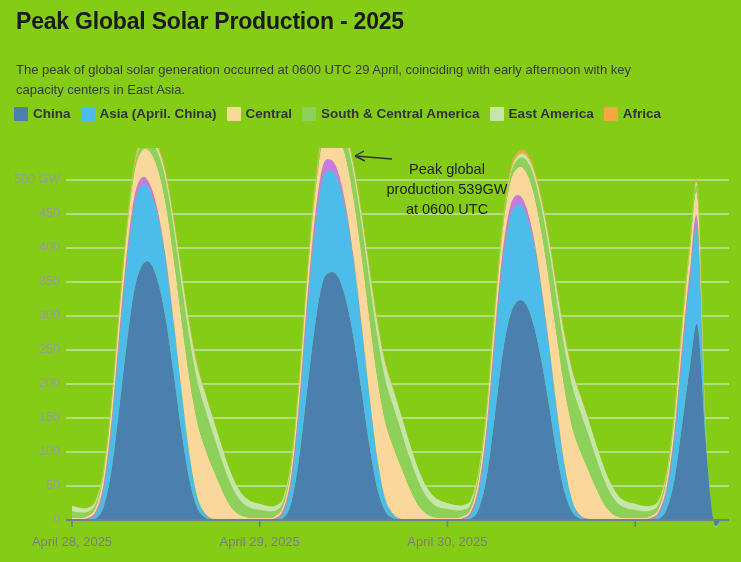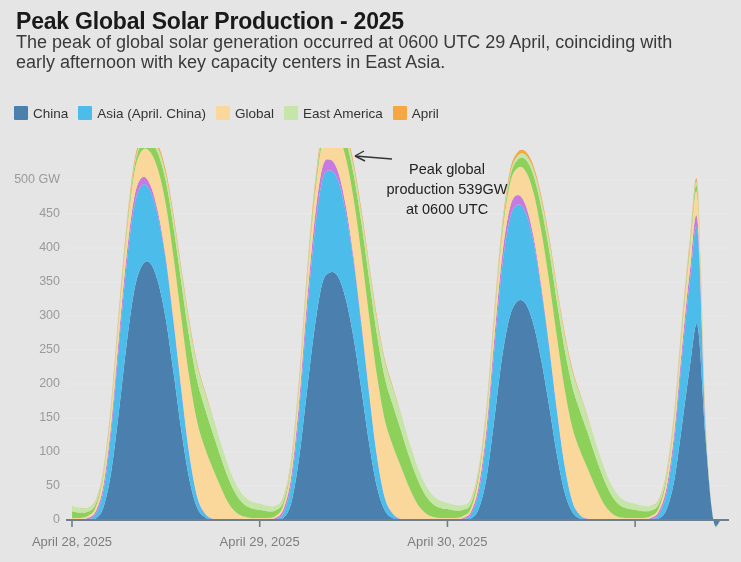--- a/index.html
+++ b/index.html
@@ -7,55 +7,56 @@
   html, body {
     margin: 0; padding: 0;
     background: #ffffff;
   }
   body {
     width: 741px; height: 562px;
     font-family: "Liberation Sans", sans-serif;
     color: #2b2b2b;
     overflow: hidden;
   }
-  .page { position: relative; width: 741px; height: 562px; background:#e5e5e5; }
+  .page { position: relative; width: 741px; height: 562px; background:#84cc16; }
 
   .chart-title {
     position: absolute;
     left: 16px; top: 8px;
     font-size: 23px;
     font-weight: bold;
     letter-spacing: -0.2px;
     color: #1a1a1a;
   }
   .chart-subtitle {
     position: absolute;
-    left: 16px; top: 32px;
+    left: 16px; top: 60px;
     width: 660px;
-    font-size: 18px;
+    font-size: 13px;
     line-height: 20px;
     color: #3a3a3a;
     font-weight: normal;
   }
 
   .legend {
     position: absolute;
     left: 14px; top: 106px;
     width: 715px;
     display: flex;
     flex-wrap: wrap;
     align-items: center;
     gap: 0px;
   }
   .legend-item {
     display: inline-flex;
-    align-items: flex-start;
+    align-items: center;
     margin-right: 10px;
     margin-bottom: 3px;
     white-space: nowrap;
+    font-weight: bold;
   }
   .legend-swatch {
     width: 14px; height: 14px;
     border-radius: 1px;
     margin-right: 5px;
     flex: 0 0 auto;
   }
   .legend-label {
     font-size: 13.5px;
     color: #333;
@@ -106,29 +107,33 @@
       <div class="legend-item">
         <span class="legend-swatch" style="background: rgb(74, 127, 174);"></span>
         <span class="legend-label">China</span>
       </div>
       <div class="legend-item">
         <span class="legend-swatch" style="background: rgb(76, 189, 234);"></span>
         <span class="legend-label">Asia (April. China)</span>
       </div>
       <div class="legend-item">
         <span class="legend-swatch" style="background: rgb(250, 215, 154);"></span>
-        <span class="legend-label">Global</span>
+        <span class="legend-label">Central</span>
+      </div>
+      <div class="legend-item">
+        <span class="legend-swatch" style="background: rgb(141, 208, 90);"></span>
+        <span class="legend-label">South &amp; Central America</span>
       </div>
       <div class="legend-item">
         <span class="legend-swatch" style="background: rgb(198, 229, 168);"></span>
         <span class="legend-label">East America</span>
       </div>
       <div class="legend-item">
         <span class="legend-swatch" style="background: rgb(245, 167, 66);"></span>
-        <span class="legend-label">April</span>
+        <span class="legend-label">Africa</span>
       </div>
     </div>
 
   <div class="plot-wrap">
     <svg class="plot" id="plot" width="741" height="414">
         <line x1="66" y1="372" x2="72" y2="372" class="gridline"></line>
         <text x="60" y="372" class="ytick-text">0</text>
         <line x1="72" y1="338" x2="729" y2="338" class="gridline"></line>
         <line x1="66" y1="338" x2="72" y2="338" class="gridline"></line>
         <text x="60" y="338" class="ytick-text">50</text>

